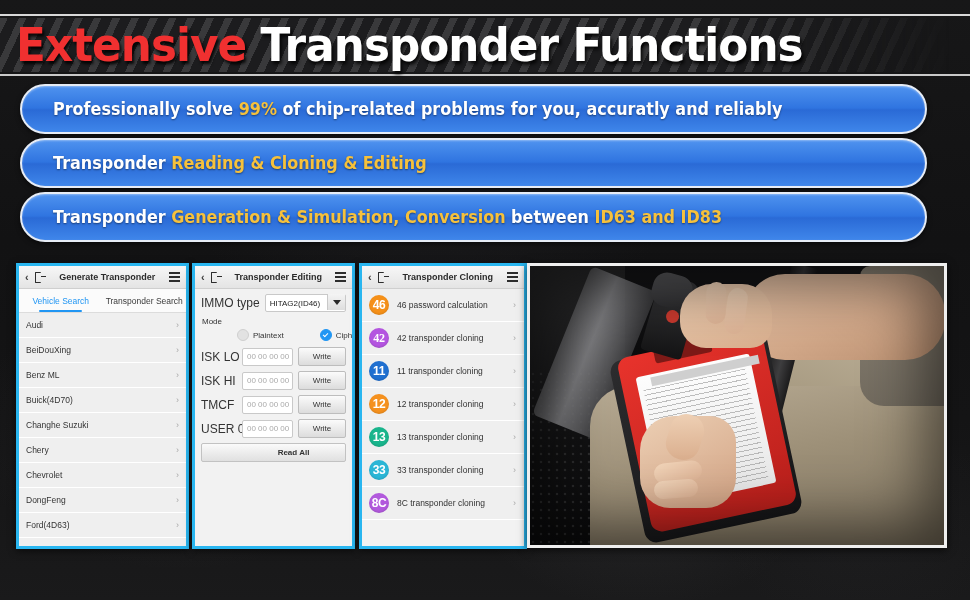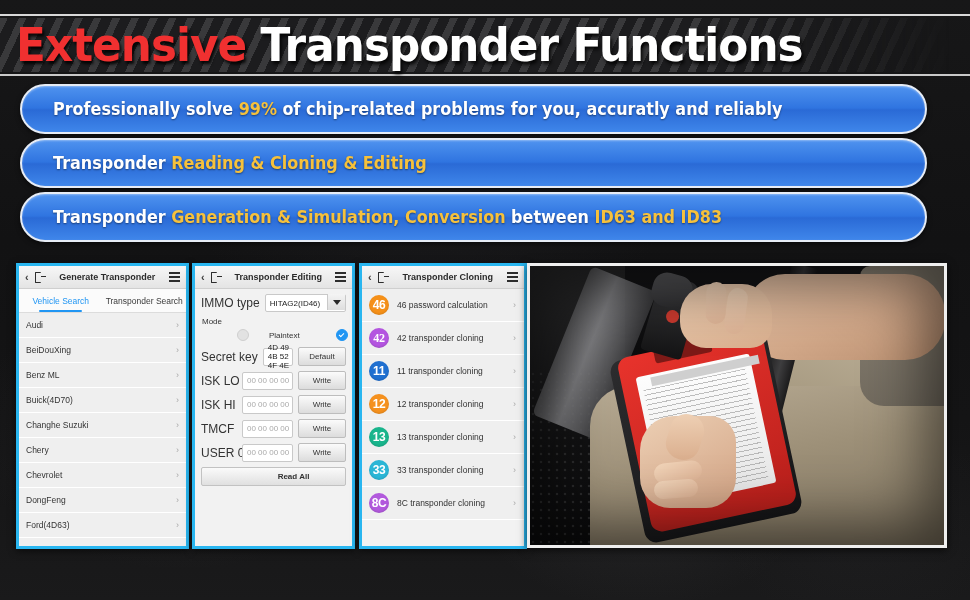--- a/index.html
+++ b/index.html
@@ -131,21 +131,21 @@
     display:flex;align-items:center;padding-left:4px;font-size:8px;color:#222;position:relative;
   }
   .sel .arrow{
     position:absolute;right:0;top:-1px;width:17px;height:16px;
     background:linear-gradient(180deg,#f4f4f4,#dedede);border-left:1px solid #c9c9c9;
     display:flex;align-items:center;justify-content:center;
   }
   .sel .arrow i{width:0;height:0;border-left:4px solid transparent;border-right:4px solid transparent;border-top:5px solid #2a2a2a;}
   .mode-lbl{font-size:8px;color:#333;margin:2px 0 3px 1px;}
   .radios{display:flex;align-items:center;margin-bottom:6px;}
-  .rad{display:flex;align-items:center;gap:20px;font-size:8px;color:#333;padding-left:36px;}
+  .rad{display:flex;align-items:center;gap:4px;font-size:8px;color:#333;padding-left:36px;}
   .rad:first-child{width:50%;}
   .dot{width:10px;height:10px;border-radius:50%;background:#e2e2e2;border:1px solid #cfcfcf;flex:none;}
   .dot.on{background:#2196f3;border-color:#2196f3;position:relative;}
   .dot.on:after{content:"";position:absolute;left:2.2px;top:3px;width:4px;height:2px;border-left:1.4px solid #fff;border-bottom:1.4px solid #fff;transform:rotate(-45deg);}
   .inp{
     flex:1;height:16px;background:#fff;border:1px solid #c9c9c9;border-radius:2px;
     display:flex;align-items:center;padding-left:4px;font-size:8px;color:#222;
   }
   .inp.ph{color:#aaaaaa;}
   .btn{
@@ -349,27 +349,20 @@
       <div class="rad">
         <span class="dot"></span>
         <span>Plaintext</span>
       </div>
       <div class="rad">
         <span class="dot on"></span>
         <span>Ciphertext</span>
       </div>
     </div>
 
-    <div class="frow">
-      <span class="lbl">Secret key</span>
-      <div class="inp">
-        <span>4D 49 4B 52 4F 4E</span>
-      </div>
-      <div class="btn">Default</div>
-    </div>
 
 
     <div class="frow">
       <span class="lbl w36">ISK LO</span>
       <div class="inp ph">
           <span>00 00 00 00</span>
         </div>
       <div class="btn">Write</div>
     </div>
     <div class="frow">

